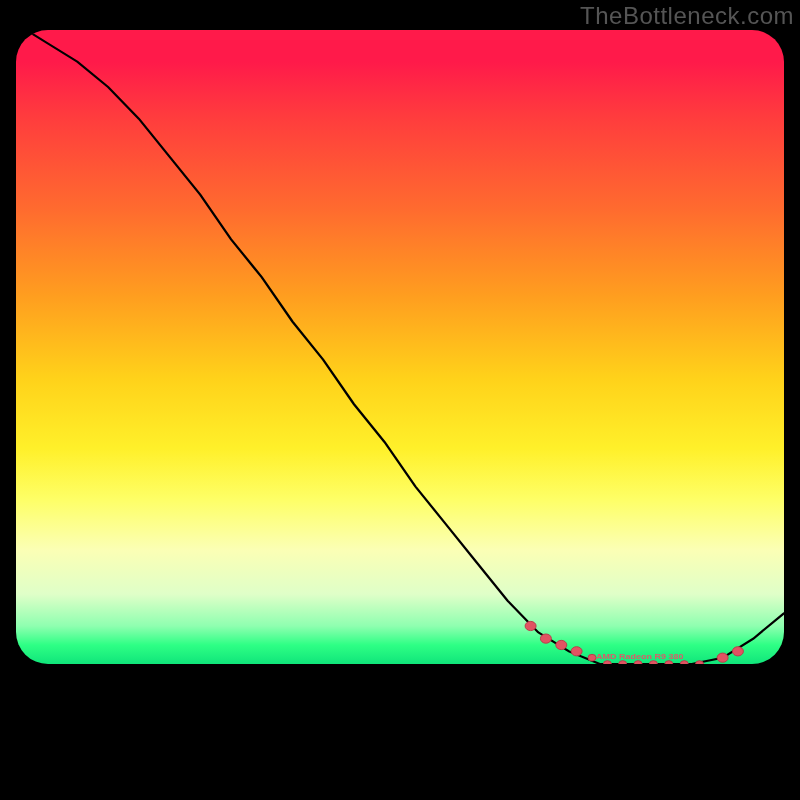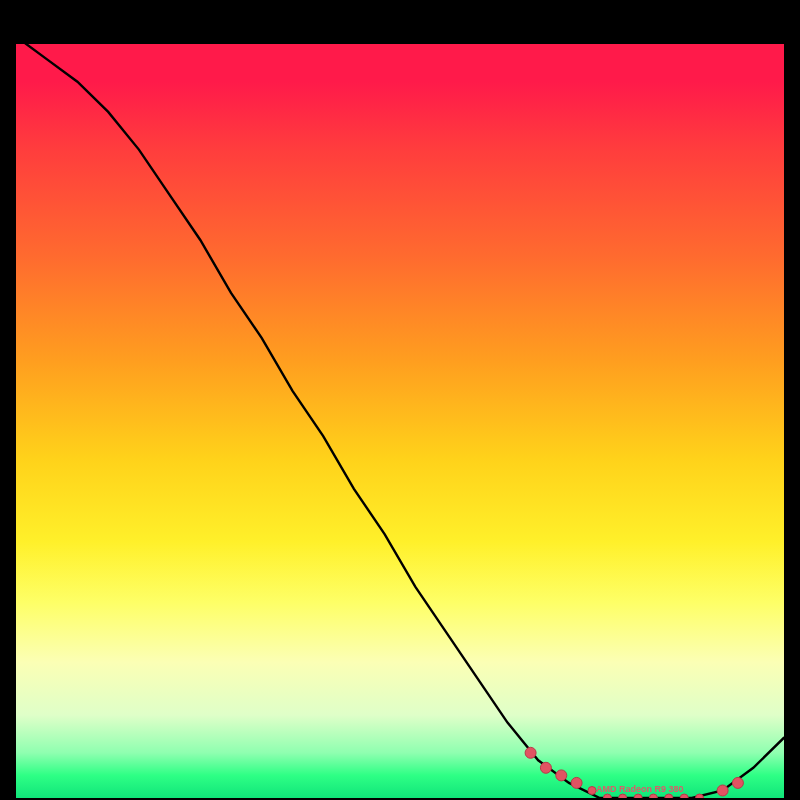--- a/index.html
+++ b/index.html
@@ -22,24 +22,25 @@
     right: 6px;
     color: #555;
     font-family: Arial, Helvetica, sans-serif;
     font-size: 24px;
     letter-spacing: 0.5px;
     z-index: 10;
   }
   .plot-area {
     position: absolute;
     left: 16px;
-    top: 44px;
+    top: 30px;
     width: 768px;
-    height: 754px;
+    height: 634px;
     overflow: hidden;
+    border-radius: 32px;
   }
   .gradient {
     position: absolute;
     left: 0;
     top: 0;
     width: 100%;
     height: 100%;
     background: linear-gradient(
       to bottom,
       #ff1a4a 0%,
@@ -80,20 +81,21 @@
     font-family: Arial, sans-serif;
     font-size: 9px;
     font-weight: bold;
   }
 </style>
 </head>
 <body>
 
 <div class="frame">
 
+  <div class="watermark">TheBottleneck.com</div>
 
   <div class="plot-area">
     <div class="gradient"></div>
 
     <svg class="curve" viewBox="0 0 768 754" preserveAspectRatio="none">
       <path id="curve-path" d="M0.0 -7.5 L30.7 15.1 L61.4 37.7 L92.2 67.9 L122.9 105.6 L153.6 150.8 L184.3 196.0 L215.0 248.8 L245.8 294.1 L276.5 346.8 L307.2 392.1 L337.9 444.9 L368.6 490.1 L399.4 542.9 L430.1 588.1 L460.8 633.4 L491.5 678.6 L522.2 716.3 L553.0 738.9 L583.7 754.0 L614.4 754.0 L645.1 754.0 L675.8 754.0 L706.6 746.5 L737.3 723.8 L768.0 693.7"></path>
       <g id="marker-group">
           <circle class="marker" cx="514.6" cy="708.8" r="5.5"></circle>
           <circle class="marker" cx="529.9" cy="723.8" r="5.5"></circle>
           <circle class="marker" cx="545.3" cy="731.4" r="5.5"></circle>

